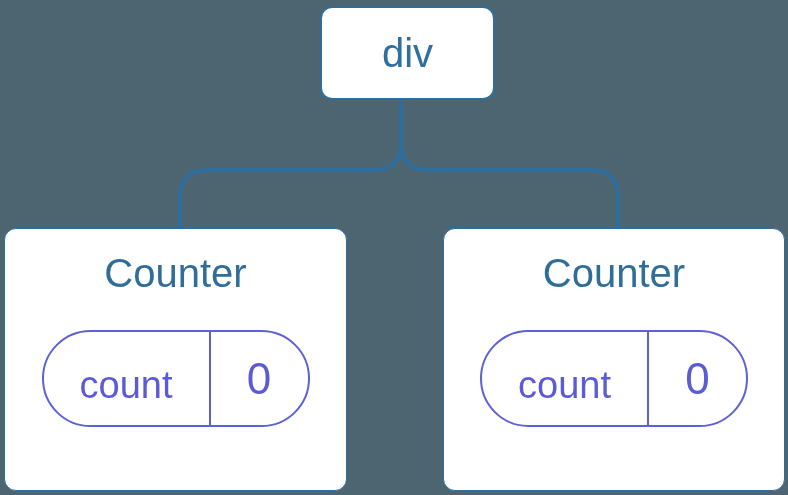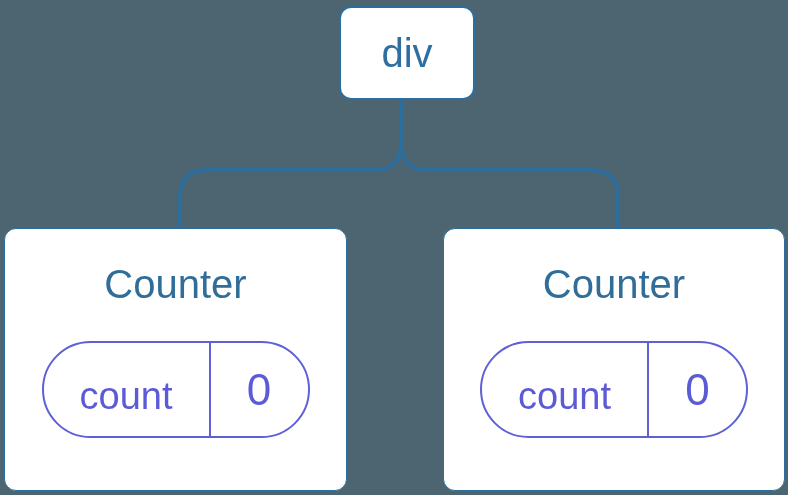--- a/index.html
+++ b/index.html
@@ -11,23 +11,23 @@
   .stage {
     position: relative;
     width: 788px;
     height: 495px;
     background: #4C6570;
     overflow: hidden;
   }
   
   .root-node {
     position: absolute;
-    left: 339px;
+    left: 320px;
     top: 6px;
-    width: 136px;
+    width: 175px;
     height: 94px;
     background: #FFFFFF;
     border: 2.5px solid #2D6E9E;
     border-radius: 12px;
     box-sizing: border-box;
     display: flex;
     align-items: center;
     justify-content: center;
   }
   .root-node-label {
@@ -55,21 +55,21 @@
     position: absolute;
     top: 228px;
     height: 263px;
     background: #FFFFFF;
     border: 1.5px solid #2D6E9E;
     border-radius: 12px;
     box-sizing: border-box;
     display: flex;
     flex-direction: column;
     align-items: center;
-    padding-top: 32px;
+    padding-top: 21px;
   }
   .card-left  { left: 4px;   width: 343px; }
   .card-right { left: 443px; width: 342px; }
   .card-title {
     color: #306E99;
     font-size: 40px;
     font-weight: 500;
     line-height: 46px;
   }
   

